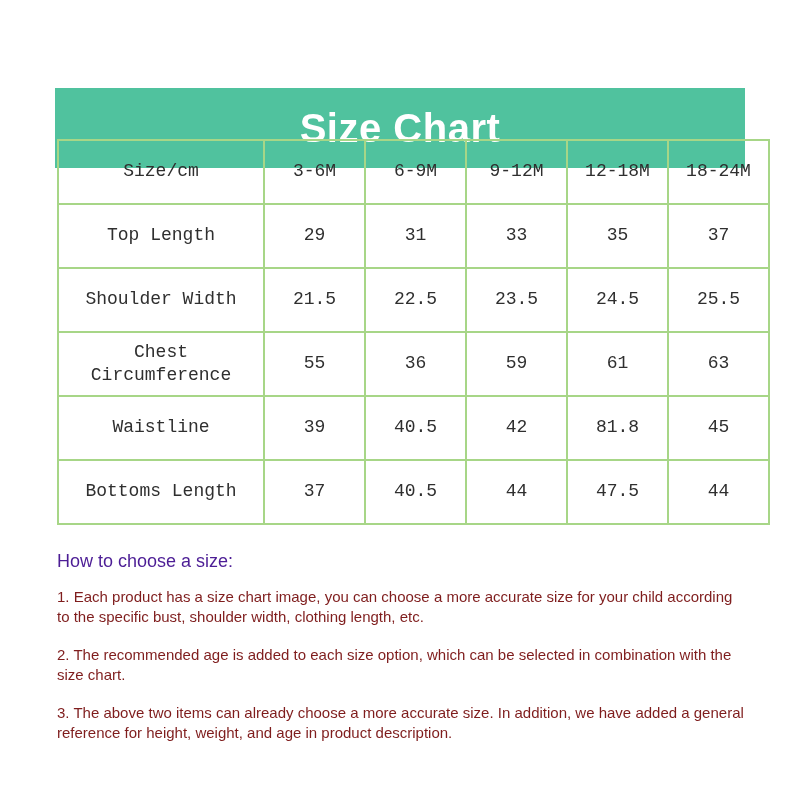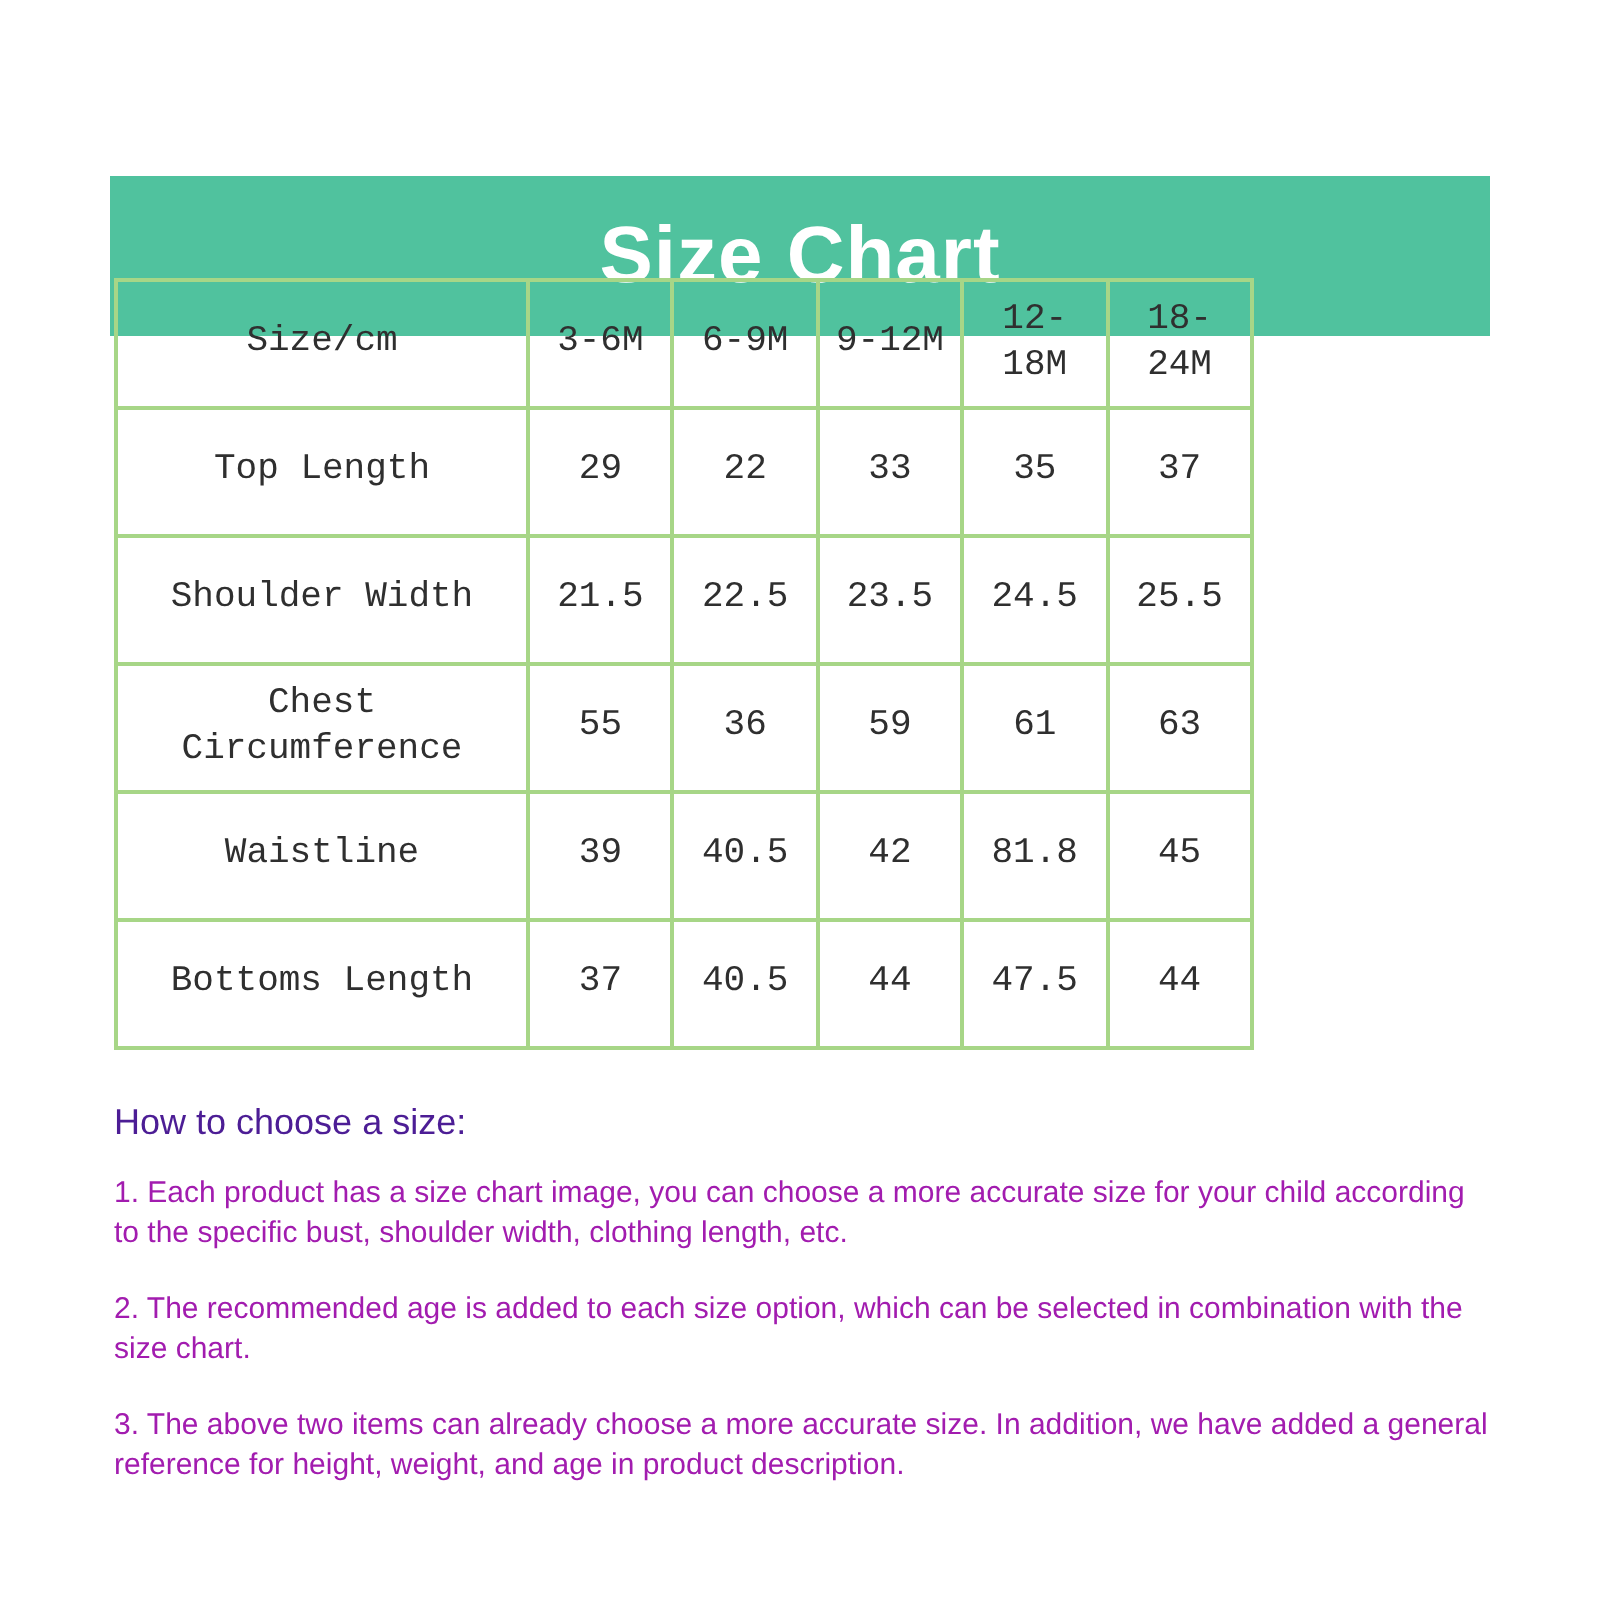--- a/index.html
+++ b/index.html
@@ -30,21 +30,21 @@
     color: var(--banner-fg, #ffffff);
     font-size: 40px;
     font-weight: bold;
     letter-spacing: 0.5px;
     font-family: "Liberation Sans", sans-serif;
   }
   table.size-table {
     position: absolute;
     left: 57px;
     top: 139px;
-    width: 570px;
+    width: 713px;
     border-collapse: collapse;
     table-layout: fixed;
     font-family: "Liberation Mono", monospace;
     font-size: 18px;
     color: #2f2f2f;
     padding-left: 25px;
   }
   table.size-table td, table.size-table th {
     border: 2px solid var(--border-green, #A7D687);
     height: 62px;
@@ -68,21 +68,21 @@
   .guide-heading {
     font-size: 18px;
     margin: 0 0 15px 0;
     font-weight: normal;
     color: #4c1d95;
   }
   .guide-item {
     font-size: 15px;
     line-height: 20px;
     margin: 0 0 18px 0;
-    color: #a21caf;
+    color: #7f1d1d;
   }
 </style>
 </head>
 <body>
 
 <div class="banner">
   <span class="banner-title">Size Chart</span>
 </div>
 
 <table class="size-table">
@@ -91,21 +91,21 @@
         <td class="first-col">Size/cm</td>
         <td>3-6M</td>
         <td>6-9M</td>
         <td>9-12M</td>
         <td>12-18M</td>
         <td>18-24M</td>
       </tr>
       <tr>
         <td class="first-col">Top Length</td>
         <td>29</td>
-        <td>22</td>
+        <td>31</td>
         <td>33</td>
         <td>35</td>
         <td>37</td>
       </tr>
       <tr>
         <td class="first-col">Shoulder Width</td>
         <td>21.5</td>
         <td>22.5</td>
         <td>23.5</td>
         <td>24.5</td>

